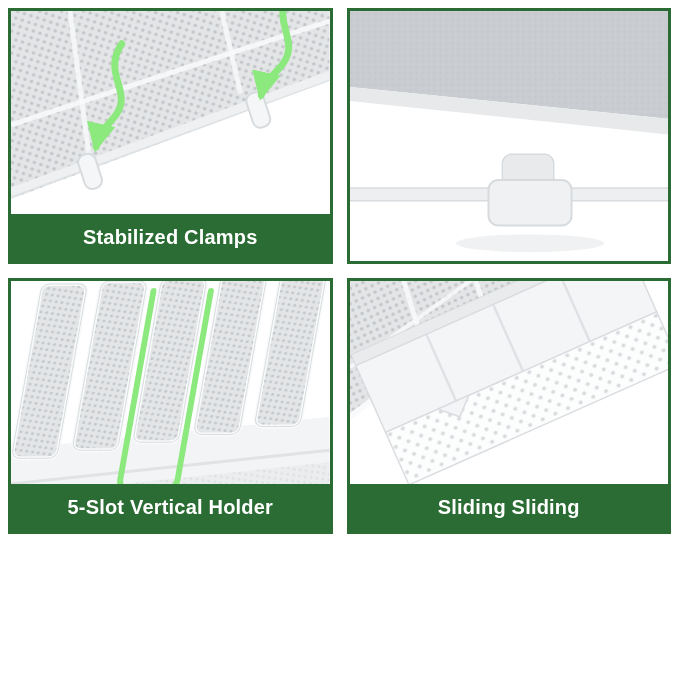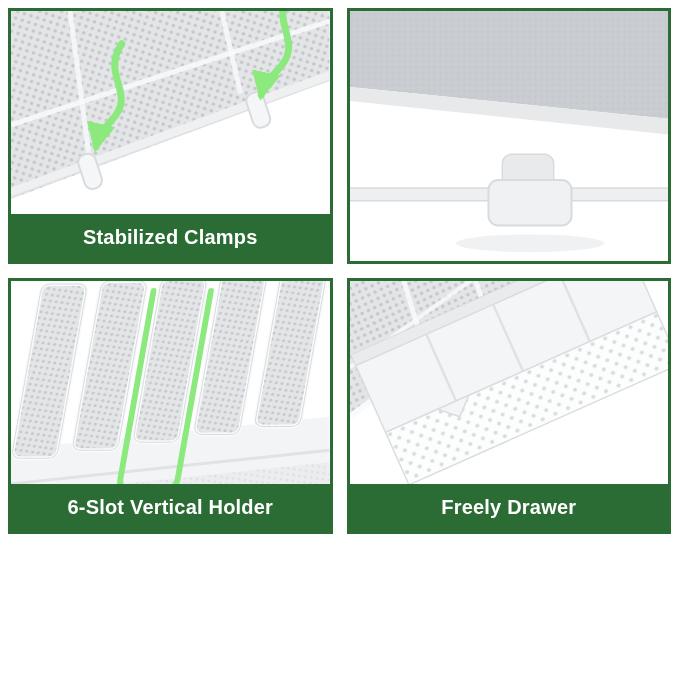--- a/index.html
+++ b/index.html
@@ -125,21 +125,21 @@
           </g>
           <g>
             <rect x="254" y="26" width="46" height="156" rx="8" fill="url(#mesh3)" stroke="var(--wire-white)" stroke-width="4"></rect>
             <rect x="254" y="26" width="46" height="156" rx="8" fill="none" stroke="#d9dcdd" stroke-width="1"></rect>
           </g>
           <path d="M128,45 L128,234 Q128,248 142,248 L172,248 Q186,248 186,234 L186,45" fill="none" stroke="var(--highlight-green)" stroke-width="6" stroke-linecap="round"></path>
         </g>
       </svg>
     </div>
     <div class="caption">
-      <span>6-Slot Vertical Holder</span>
+      <span>5-Slot Vertical Holder</span>
     </div>
   </section>
 
   <section class="panel">
     <div class="photo" aria-label="white perforated sliding drawer pulled out under a mesh shelf">
       <svg viewBox="0 0 322 275" preserveAspectRatio="xMidYMid slice">
         <defs>
           <pattern id="mesh4" width="7" height="7" patternUnits="userSpaceOnUse" patternTransform="rotate(-25)">
             <rect width="7" height="7" fill="var(--mesh-fill)"></rect>
             <circle cx="3.5" cy="3.5" r="1.8" fill="var(--mesh-dot)"></circle>
@@ -160,17 +160,17 @@
           <line x1="78" y1="-74" x2="78" y2="0" stroke="#dfe1e4" stroke-width="2.5"></line>
           <line x1="152" y1="-74" x2="152" y2="0" stroke="#dfe1e4" stroke-width="2.5"></line>
           <line x1="226" y1="-74" x2="226" y2="0" stroke="#dfe1e4" stroke-width="2.5"></line>
           <rect x="0" y="0" width="300" height="58" fill="#fcfdfd" stroke="#dadce0" stroke-width="1.5"></rect>
           <rect x="0" y="0" width="300" height="58" fill="url(#dots4)"></rect>
           <polygon points="58,0 92,0 75,16" fill="#f4f5f7" stroke="#dadce0" stroke-width="1.5"></polygon>
         </g>
       </svg>
     </div>
     <div class="caption">
-      <span>Freely Drawer</span>
+      <span>Sliding Sliding</span>
     </div>
   </section>
 
 </div>
 
 </body></html>

